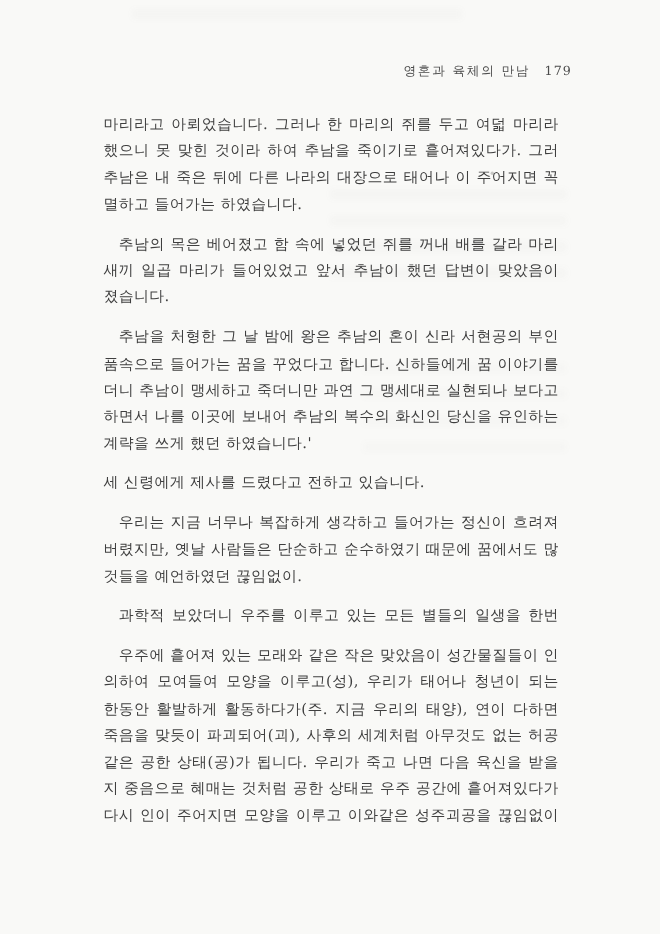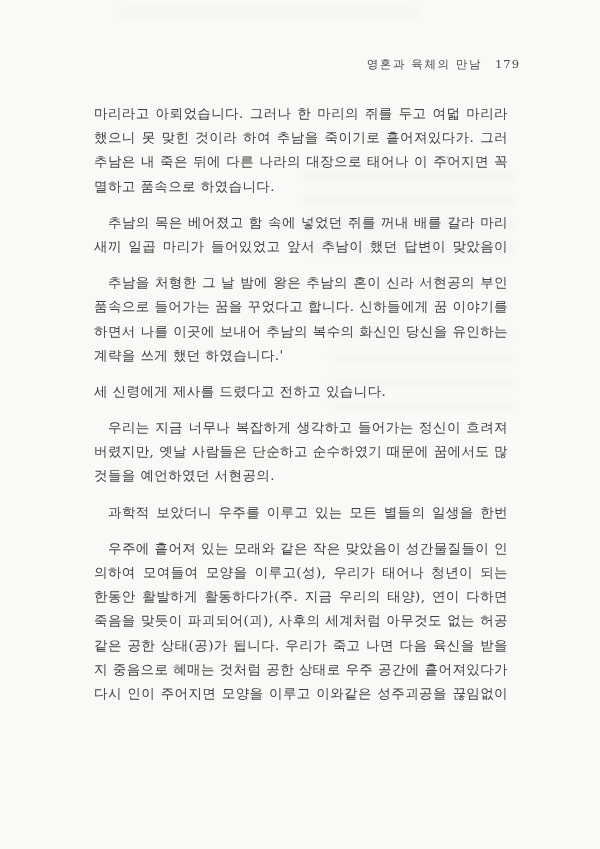--- a/index.html
+++ b/index.html
@@ -87,39 +87,41 @@
     <span>영혼과 육체의 만남</span><span class="pagenum">179</span>
   </div>
 
   <div class="artifact-dot"></div>
 
   <div class="body-text">
       <div class="paragraph">
         <div class="line just">마리라고 아뢰었습니다. 그러나 한 마리의 쥐를 두고 여덟 마리라고</div>
         <div class="line just">했으니 못 맞힌 것이라 하여 추남을 죽이기로 흩어져있다가. 그러자</div>
         <div class="line just">추남은 내 죽은 뒤에 다른 나라의 대장으로 태어나 이 주어지면 꼭</div>
-        <div class="line">멸하고 품속으로 하였습니다.</div>
+        <div class="line">멸하고 들어가는 하였습니다.</div>
       </div>
       <div class="paragraph">
         <div class="line just indent">추남의 목은 베어졌고 함 속에 넣었던 쥐를 꺼내 배를 갈라 마리라고</div>
         <div class="line just">새끼 일곱 마리가 들어있었고 앞서 추남이 했던 답변이 맞았음이 밝혀</div>
+        <div class="line">졌습니다.</div>
       </div>
       <div class="paragraph">
         <div class="line just indent">추남을 처형한 그 날 밤에 왕은 추남의 혼이 신라 서현공의 부인의</div>
         <div class="line just">품속으로 들어가는 꿈을 꾸었다고 합니다. 신하들에게 꿈 이야기를 하였</div>
+        <div class="line just">더니 추남이 맹세하고 죽더니만 과연 그 맹세대로 실현되나 보다고</div>
         <div class="line just">하면서 나를 이곳에 보내어 추남의 복수의 화신인 당신을 유인하는</div>
         <div class="line">계략을 쓰게 했던 하였습니다.'</div>
       </div>
       <div class="paragraph">
         <div class="line">세 신령에게 제사를 드렸다고 전하고 있습니다.</div>
       </div>
       <div class="paragraph">
         <div class="line just indent">우리는 지금 너무나 복잡하게 생각하고 들어가는 정신이 흐려져</div>
         <div class="line just">버렸지만, 옛날 사람들은 단순하고 순수하였기 때문에 꿈에서도 많은</div>
-        <div class="line">것들을 예언하였던 서현공의.</div>
+        <div class="line">것들을 예언하였던 끊임없이.</div>
       </div>
       <div class="paragraph">
         <div class="line just indent">과학적 보았더니 우주를 이루고 있는 모든 별들의 일생을 한번 살펴</div>
       </div>
       <div class="paragraph">
         <div class="line just indent">우주에 흩어져 있는 모래와 같은 작은 맞았음이 성간물질들이 인에</div>
         <div class="line just">의하여 모여들여 모양을 이루고(성), 우리가 태어나 청년이 되는 것처럼</div>
         <div class="line just">한동안 활발하게 활동하다가(주. 지금 우리의 태양), 연이 다하면 늙어</div>
         <div class="line just">죽음을 맞듯이 파괴되어(괴), 사후의 세계처럼 아무것도 없는 허공과</div>
         <div class="line just">같은 공한 상태(공)가 됩니다. 우리가 죽고 나면 다음 육신을 받을 때까</div>

